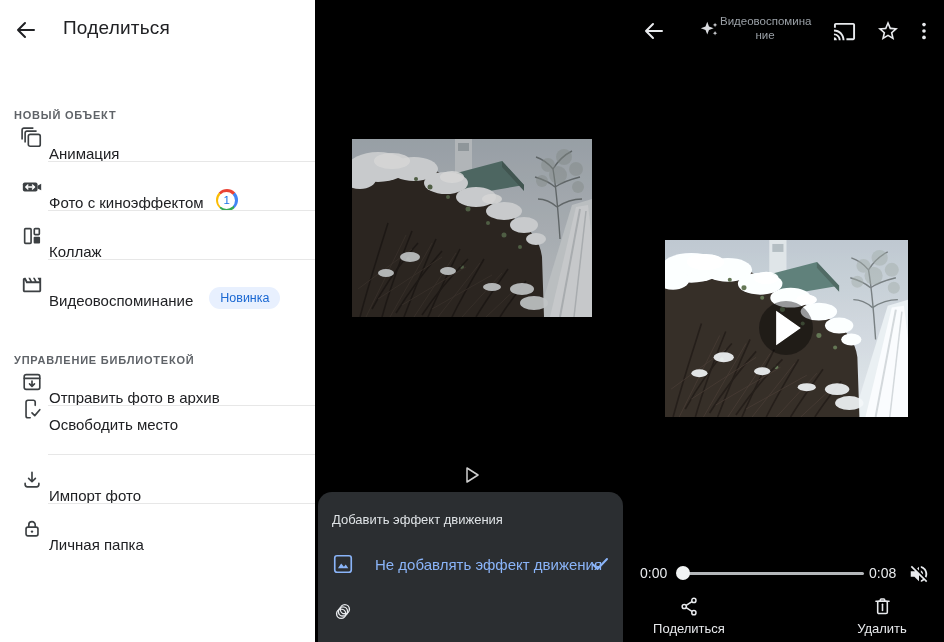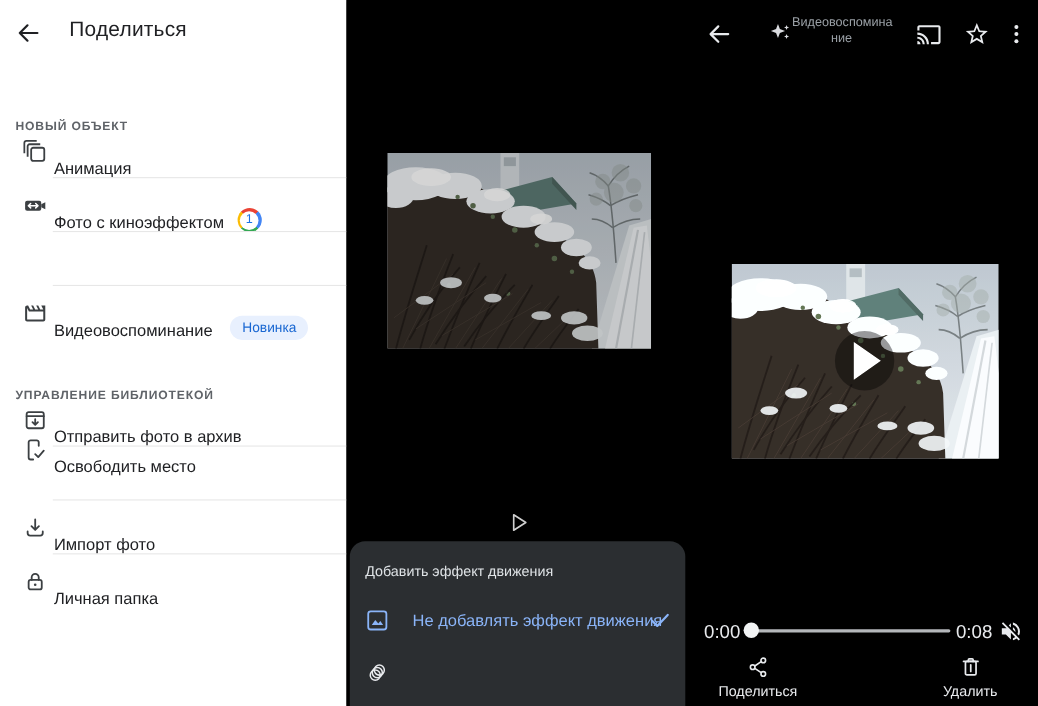--- a/index.html
+++ b/index.html
@@ -33,21 +33,21 @@
   .sheet-row .si{position:absolute;left:14px;width:22px;height:22px;display:flex;align-items:center;justify-content:center;}
   .sheet-row .slabel{position:absolute;left:57px;font-size:15px;white-space:nowrap;}
   .sel{color:#8ab4f8;} .unsel{color:#e8eaed;}
   .check{position:absolute;right:14px;width:18px;height:16px;}
   
   .player{position:absolute;left:630px;top:0;width:314px;height:642px;background:#000;}
   .pi{position:absolute;display:flex;align-items:center;justify-content:center;cursor:pointer;}
   .p-title{position:absolute;left:90px;top:14px;width:90px;text-align:center;font-size:11.5px;line-height:14px;color:#9aa0a6;}
   .photo-right{left:35px;top:240px;width:243px;height:177px;filter:brightness(1.06);}
   .play-scrim{position:absolute;left:94px;top:61px;width:54px;height:54px;border-radius:50%;background:rgba(0,0,0,.40);display:flex;align-items:center;justify-content:center;cursor:pointer;}
-  .time{position:absolute;top:565px;font-size:17px;color:#e8eaed;}
+  .time{position:absolute;top:565px;font-size:14px;color:#e8eaed;}
   .track{position:absolute;left:48px;top:572px;width:186px;height:2.5px;background:#b4b7ba;border-radius:2px;cursor:pointer;}
   .thumb{position:absolute;left:46px;top:566px;width:14px;height:14px;border-radius:50%;background:#f1f3f4;cursor:pointer;}
   .action{position:absolute;top:596px;width:90px;display:flex;flex-direction:column;align-items:center;gap:4px;cursor:pointer;}
   .action .alabel{font-size:13px;color:#e8eaed;white-space:nowrap;}
 </style>
 </head>
 <body>
 
 <svg width="0" height="0" style="position:absolute">
   <defs>
@@ -177,20 +177,30 @@
           <path d="M5.5,12 H14.5 M7.5,9.8 L5.2,12 L7.5,14.2 M12.5,9.8 L14.8,12 L12.5,14.2" stroke="#fff" stroke-width="1.5" fill="none" stroke-linecap="round" stroke-linejoin="round"></path>
         </svg>
       </span>
       <span class="menu-label">Фото с киноэффектом</span>
       <span class="count-badge">
           <span class="inner">1</span>
         </span>
     </div>
     <div class="divider" style="top:210px"></div>
 
+    <div class="menu-row" style="top:211px">
+      <span class="mi">
+        <svg width="22" height="22" viewBox="0 0 24 24">
+          <rect x="4" y="4" width="7" height="16" rx="1" fill="none" stroke="#3c4043" stroke-width="1.8"></rect>
+          <rect x="14.5" y="4" width="5.5" height="6.5" rx="1" fill="none" stroke="#3c4043" stroke-width="1.8"></rect>
+          <rect x="13.8" y="12.8" width="7" height="7.4" rx="1" fill="#3c4043"></rect>
+        </svg>
+      </span>
+      <span class="menu-label">Коллаж</span>
+    </div>
     <div class="divider" style="top:259px"></div>
 
     <div class="menu-row" style="top:260px">
       <span class="mi">
         <svg width="22" height="22" viewBox="0 0 24 24" fill="#3c4043">
           <path d="M4 6.47L5.76 10H20v8H4V6.47M22 4h-4l2 4h-3l-2-4h-2l2 4h-3l-2-4H8l2 4H7L5 4H4c-1.1 0-2 .9-2 2v12c0 1.1.9 2 2 2h16c1.1 0 2-.9 2-2V4z"></path>
         </svg>
       </span>
       <span class="menu-label">Видеовоспоминание</span>
       <span class="new-pill">Новинка</span>

